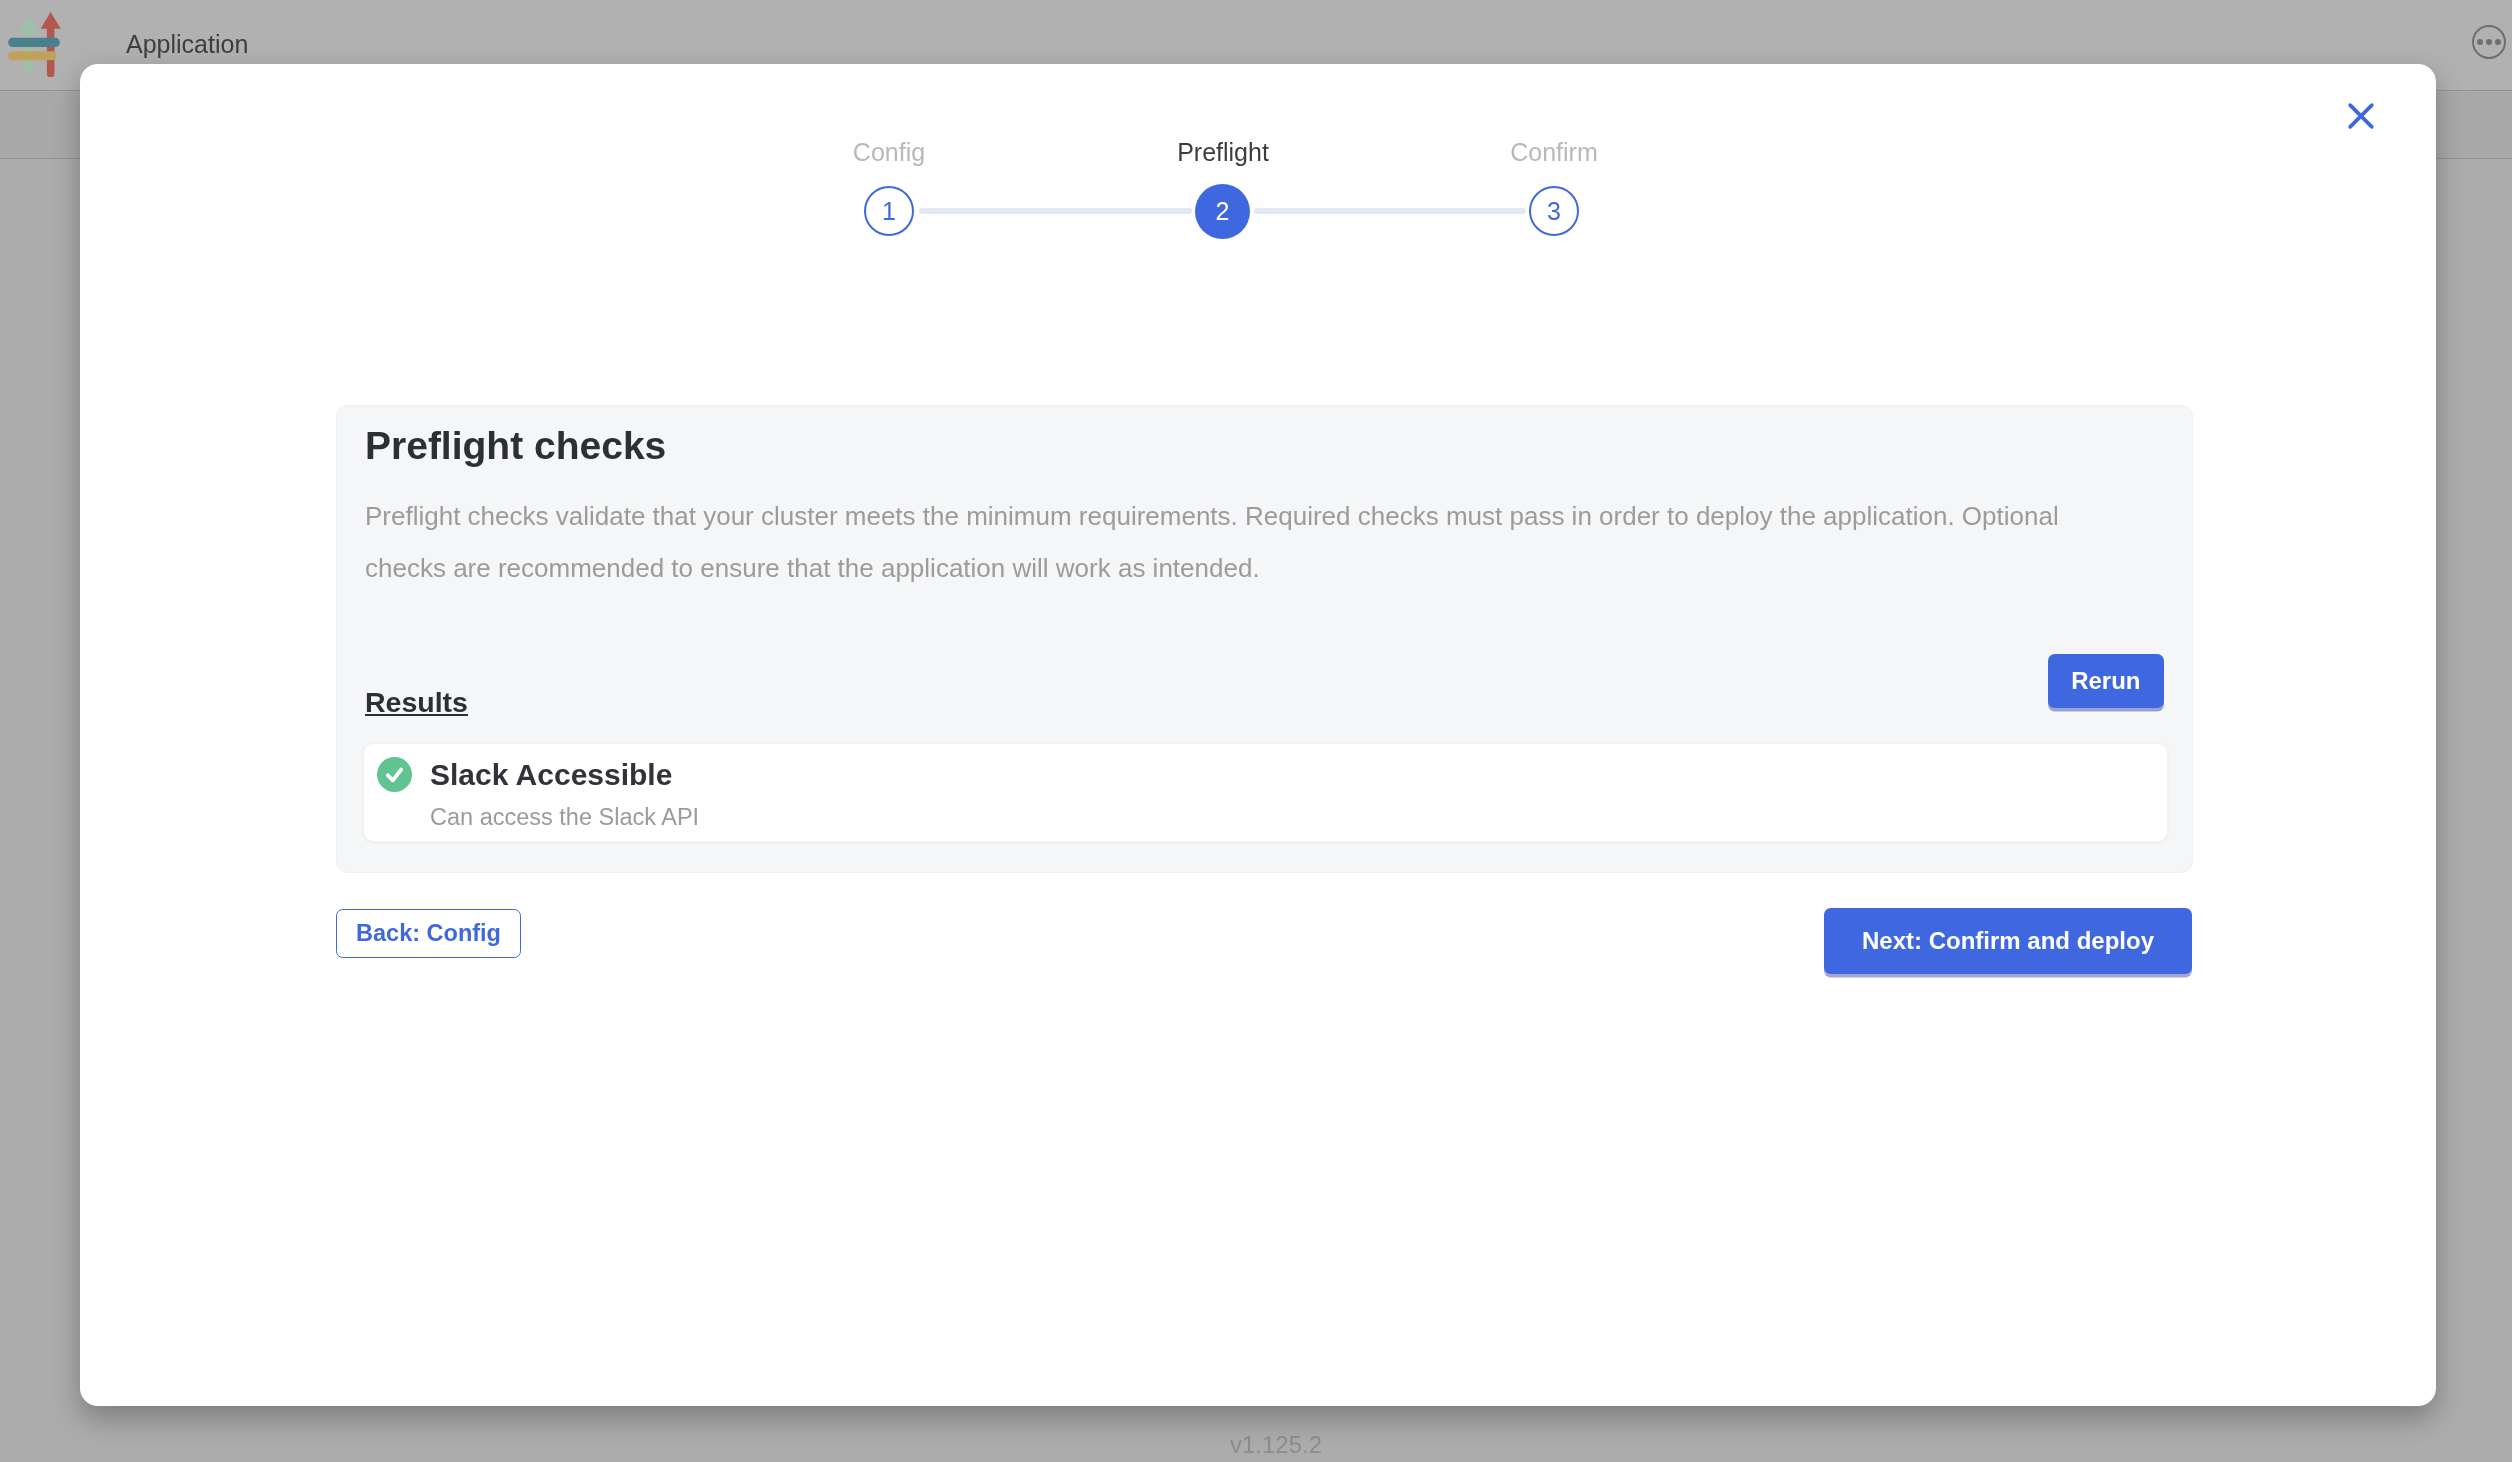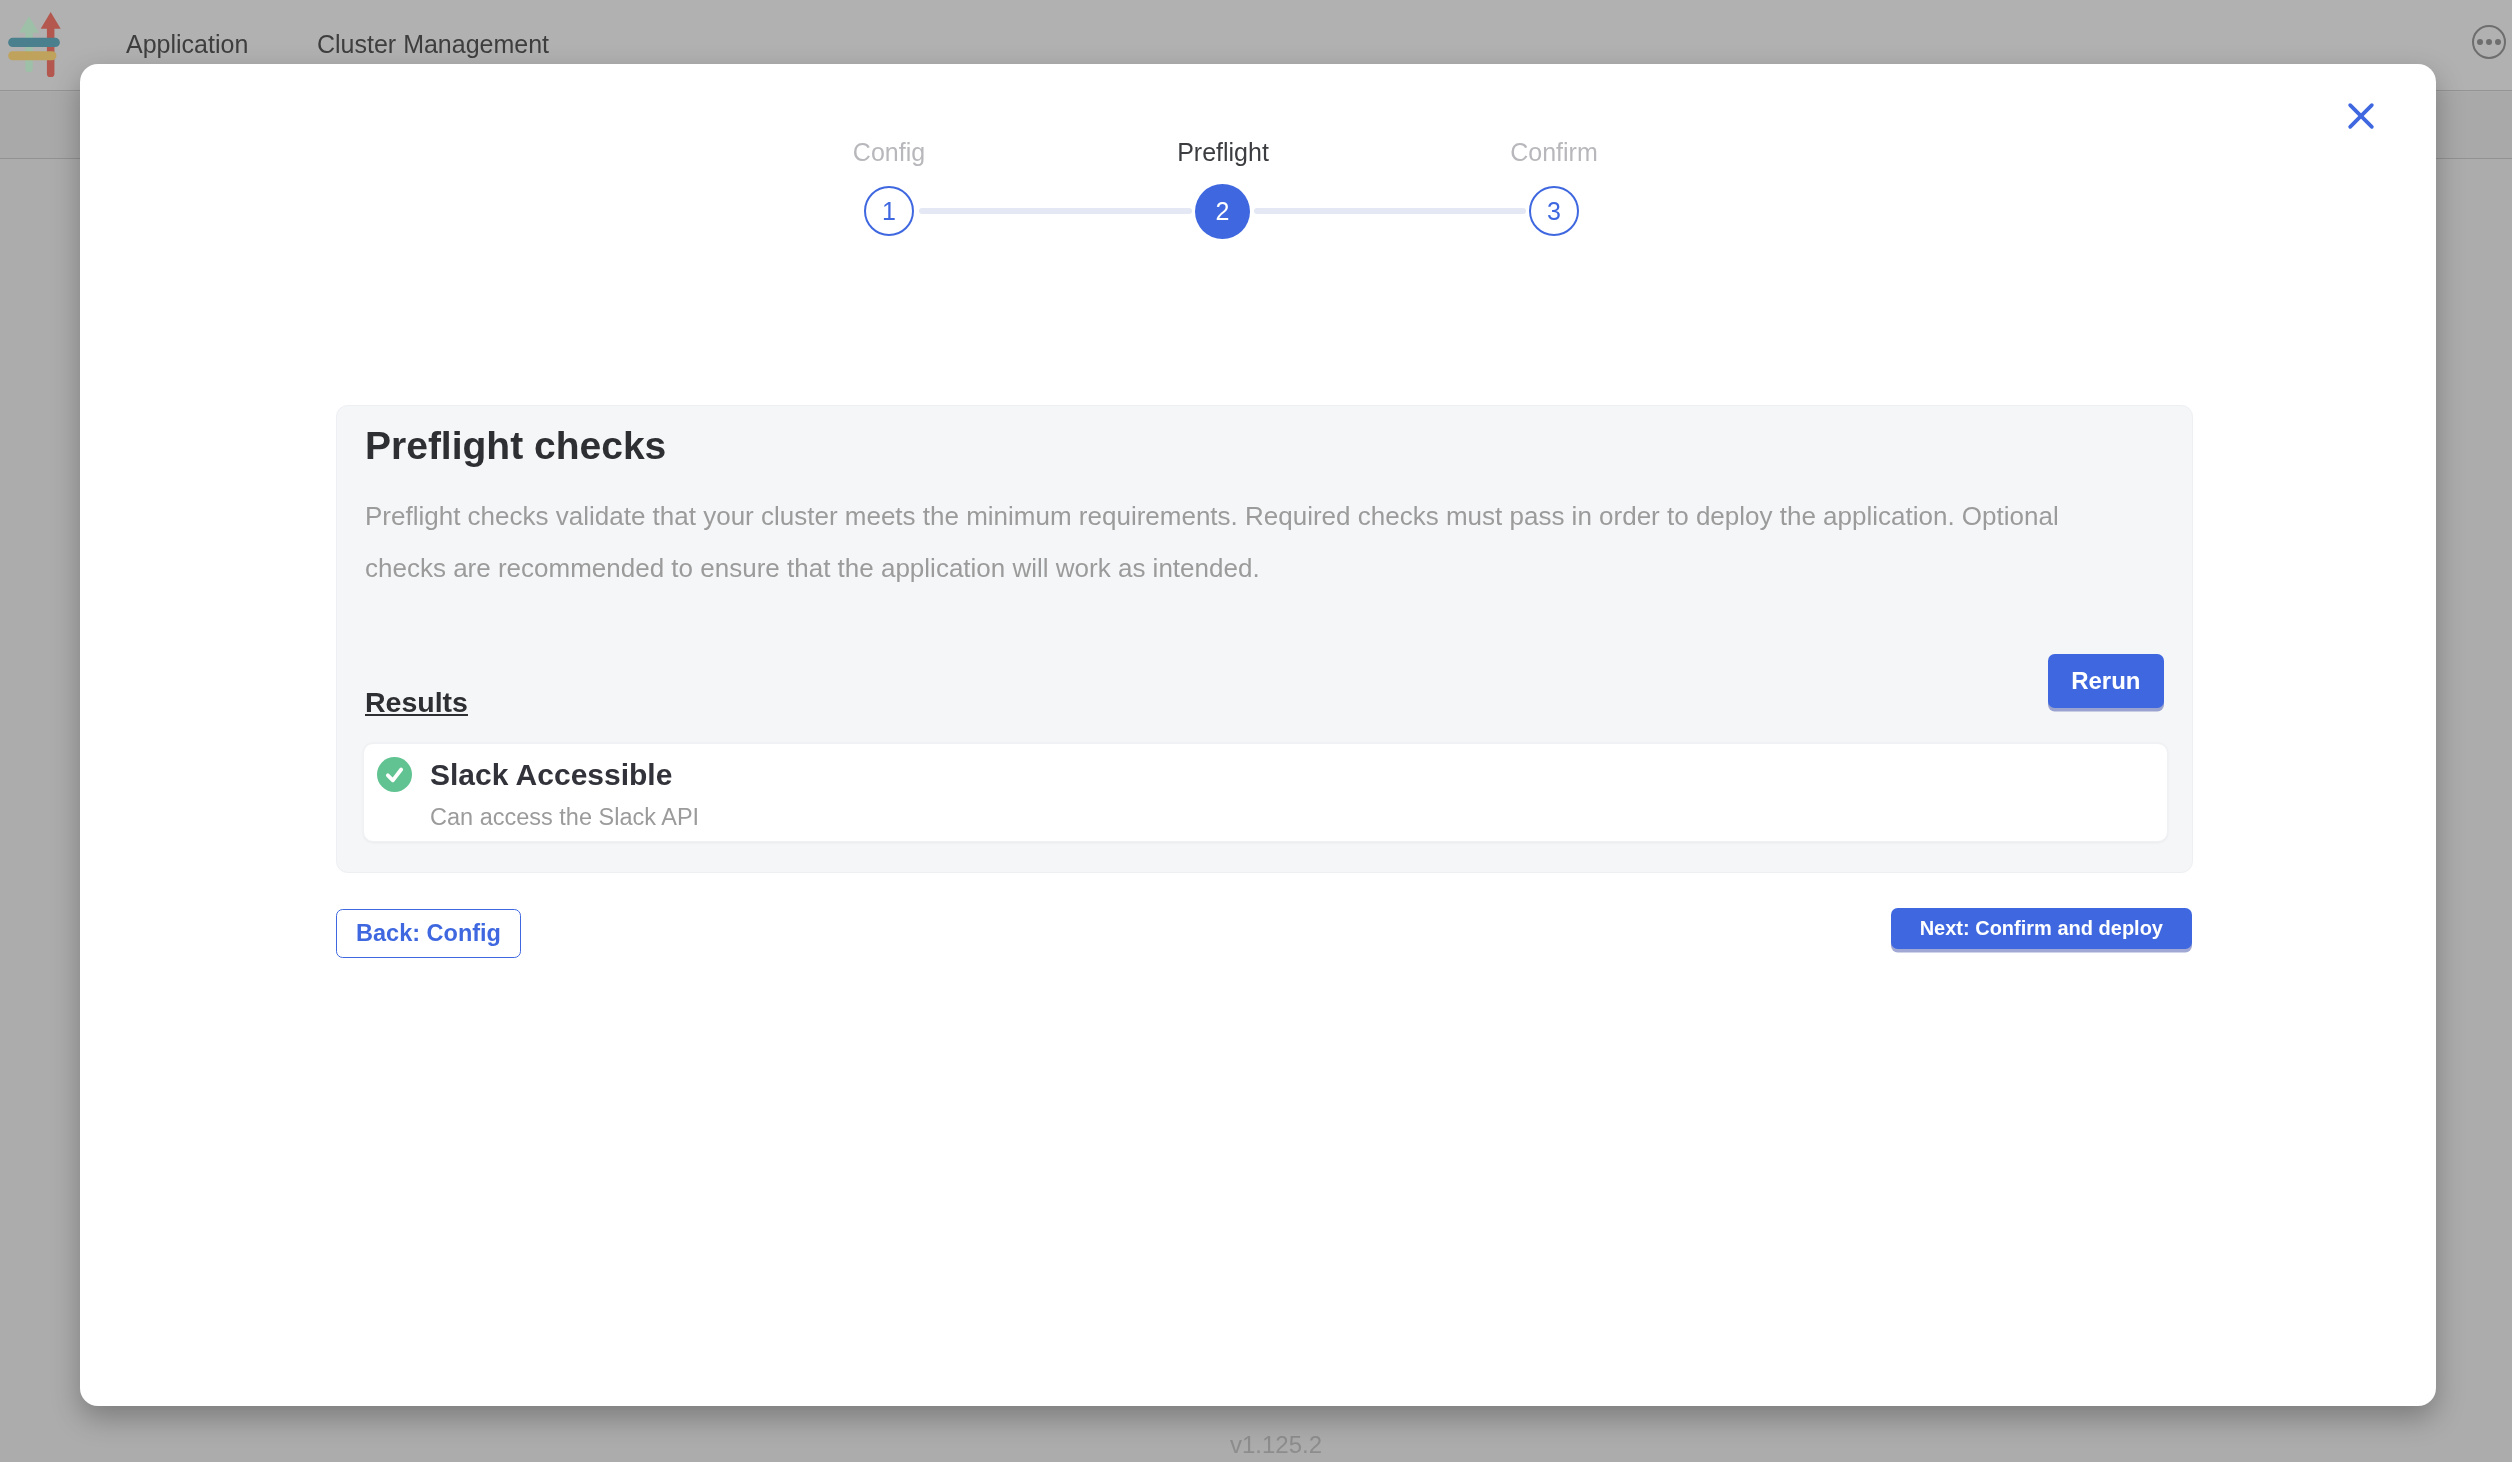--- a/index.html
+++ b/index.html
@@ -118,23 +118,23 @@
   }
 
   
   .back-btn {
     position: absolute; left: 256px; top: 845px; width: 185px; height: 49px;
     background: #ffffff; border: 1.7px solid #3f68e0; border-radius: 6.7px;
     color: #3f68e0; font-size: 23.5px; font-weight: bold;
     font-family: inherit; cursor: pointer;
   }
   .next-btn {
-    position: absolute; right: 244px; top: 844px; height: 41px;
-    padding: 0 29px; border: none; border-radius: 6.7px;
-    background: #3f68e0; color: #ffffff; font-size: 20px; font-weight: bold;
+    position: absolute; right: 244px; top: 844px; height: 66px;
+    padding: 0 38px; border: none; border-radius: 6.7px;
+    background: #3f68e0; color: #ffffff; font-size: 24px; font-weight: bold;
     font-family: inherit; cursor: pointer;
     box-shadow: 0 3.4px 0 rgba(44,62,158,0.45);
   }
 </style>
 </head>
 <body>
 
 <div class="navbar">
   <svg class="logo" viewBox="0 0 70 84">
 
@@ -142,21 +142,20 @@
     <polygon points="26,5 14,25 38,25" fill="#9fc0a8"></polygon>
 
     <rect x="47.5" y="14" width="9" height="64" rx="4" fill="#b3574f"></rect>
     <polygon points="52,0 40,20 64,20" fill="#b3574f"></polygon>
 
     <rect x="1" y="31" width="62" height="11" rx="5.5" fill="#4a7f8d"></rect>
 
     <rect x="1" y="47" width="58" height="11" rx="5.5" fill="#bfa35c"></rect>
   </svg>
   <div class="nav-item first">Application</div>
-  <div class="nav-item second">Cluster Management</div>
   <div class="menu-circle">
     <i></i>
       <i></i>
       <i></i>
   </div>
 </div>
 <div class="subnav"></div>
 <div class="version">v1.125.2</div>
 
 <div class="modal">

